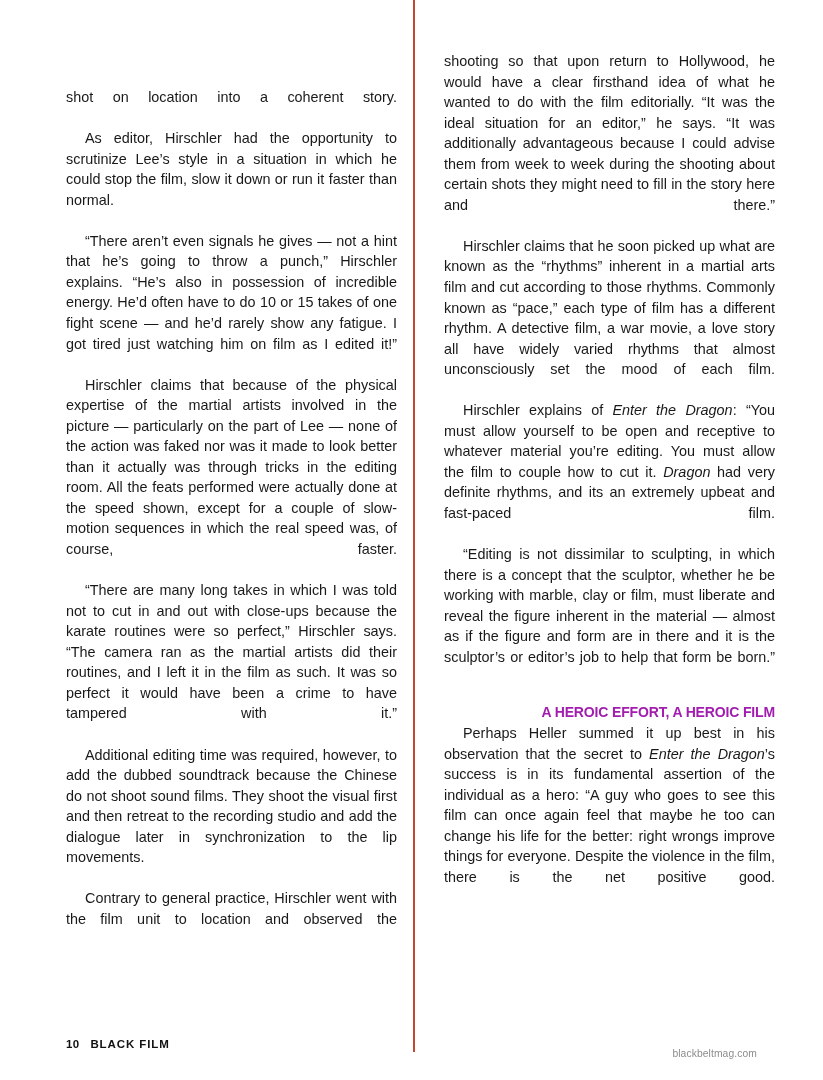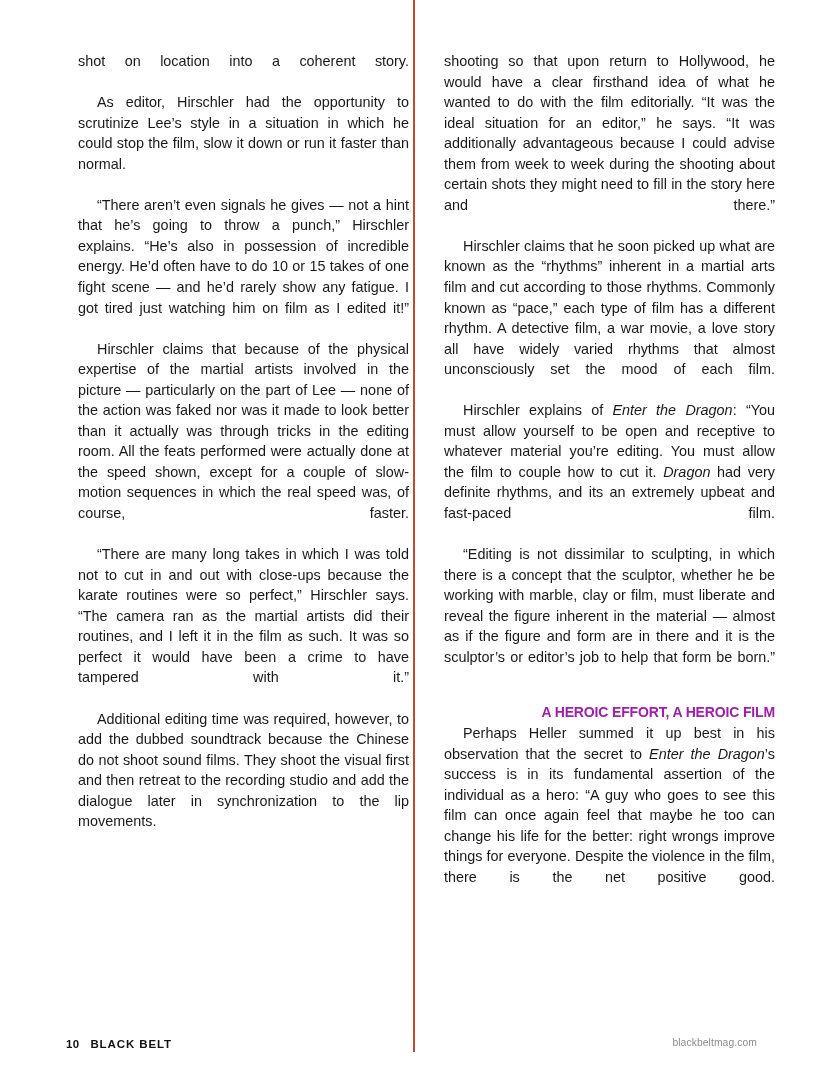--- a/index.html
+++ b/index.html
@@ -40,21 +40,21 @@
     width: 823px;
     height: 1010px;
     box-sizing: border-box;
   }
 
   .col {
     position: absolute;
     top: 51px;
     width: 331px;
   }
-  .col-left  { left: 78px; }
+  .col-left  { left: 66px; margin-top: 36px; }
   .col-right { left: 436px; margin-left: 8px; }
 
   p.body-par {
     margin: 0;
     font-size: 14.4px;
     line-height: 20.55px;
     text-align: justify;
     text-indent: 19px;
     -webkit-hyphens: none;
     hyphens: none;
@@ -113,21 +113,21 @@
   }
   .folio-mag {
     font-size: 11.5px;
     font-weight: 700;
     letter-spacing: 0.9px;
     color: #111111;
   }
   .footer-right {
     position: absolute;
     right: 66px;
-    top: 7px;
+    top: 18px;
     font-size: 10.3px;
     color: #8c8c8c;
     letter-spacing: 0.1px;
     margin-left: 12px;
   }
 </style>
 </head>
 <body>
 
 <div class="page">
@@ -135,32 +135,33 @@
   <div class="column-divider"></div>
 
   <div class="columns">
     <div class="col col-left">
         <p class="body-par no-indent">shot on location into a coherent story.</p>
         <p class="body-par">As editor, Hirschler had the opportunity to scrutinize Lee’s style in a situation in which he could stop the film, slow it down or run it faster than normal.</p>
         <p class="body-par">“There aren’t even signals he gives — not a hint that he’s going to throw a punch,” Hirschler explains. “He’s also in possession of incredible energy. He’d often have to do 10 or 15 takes of one fight scene — and he’d rarely show any fatigue. I got tired just watching him on film as I edited it!”</p>
         <p class="body-par">Hirschler claims that because of the physical expertise of the martial artists involved in the picture — particularly on the part of Lee — none of the action was faked nor was it made to look better than it actually was through tricks in the editing room. All the feats performed were actually done at the speed shown, except for a couple of slow-motion sequences in which the real speed was, of course, faster.</p>
         <p class="body-par">“There are many long takes in which I was told not to cut in and out with close-ups because the karate routines were so perfect,” Hirschler says. “The camera ran as the martial artists did their routines, and I left it in the film as such. It was so perfect it would have been a crime to have tampered with it.”</p>
         <p class="body-par">Additional editing time was required, however, to add the dubbed soundtrack because the Chinese do not shoot sound films. They shoot the visual first and then retreat to the recording studio and add the dialogue later in synchronization to the lip movements.</p>
+        <p class="body-par">Contrary to general practice, Hirschler went with the film unit to location and observed the</p>
       </div>
     <div class="col col-right">
         <p class="body-par no-indent">shooting so that upon return to Hollywood, he would have a clear firsthand idea of what he wanted to do with the film editorially. “It was the ideal situation for an editor,” he says. “It was additionally advantageous because I could advise them from week to week during the shooting about certain shots they might need to fill in the story here and there.”</p>
         <p class="body-par">Hirschler claims that he soon picked up what are known as the “rhythms” inherent in a martial arts film and cut according to those rhythms. Commonly known as “pace,” each type of film has a different rhythm. A detective film, a war movie, a love story all have widely varied rhythms that almost unconsciously set the mood of each film.</p>
         <p class="body-par"><span>Hirschler explains of </span><em class="title-italic">Enter the Dragon</em><span>: “You must allow yourself to be open and receptive to whatever material you’re editing. You must allow the film to couple how to cut it. </span><em class="title-italic">Dragon</em><span> had very definite rhythms, and its an extremely upbeat and fast-paced film.</span></p>
         <p class="body-par">“Editing is not dissimilar to sculpting, in which there is a concept that the sculptor, whether he be working with marble, clay or film, must liberate and reveal the figure inherent in the material — almost as if the figure and form are in there and it is the sculptor’s or editor’s job to help that form be born.”</p>
         <h2 class="section-head">A HEROIC EFFORT, A HEROIC FILM</h2>
         <p class="body-par"><span>Perhaps Heller summed it up best in his observation that the secret to </span><em class="title-italic">Enter the Dragon</em><span>’s success is in its fundamental assertion of the individual as a hero: “A guy who goes to see this film can once again feel that maybe he too can change his life for the better: right wrongs improve things for everyone. Despite the violence in the film, there is the net positive good.</span></p>
       </div>
   </div>
 
   <div class="footer">
     <div class="footer-left">
       <span class="folio-number">10</span>
-      <span class="folio-mag">BLACK BELT</span>
+      <span class="folio-mag">BLACK FILM</span>
     </div>
     <div class="footer-right">blackbeltmag.com</div>
   </div>
 
 </div>
 
 </body></html>

